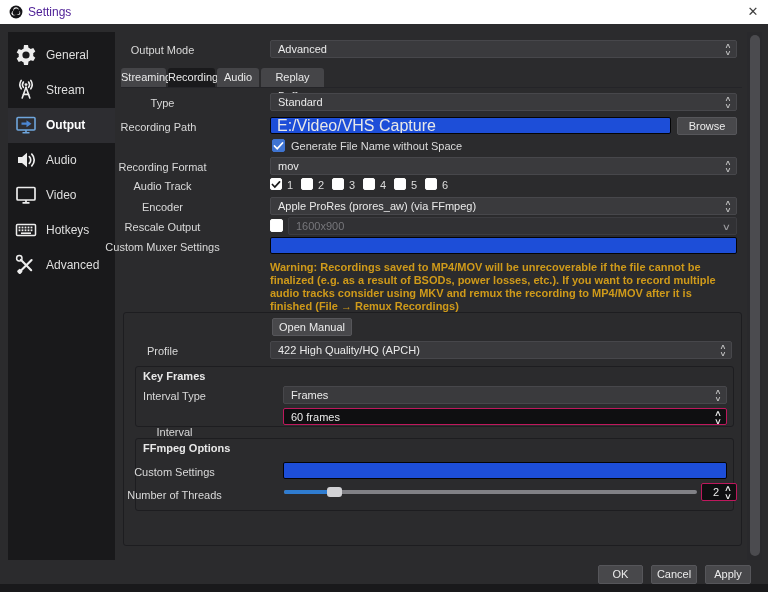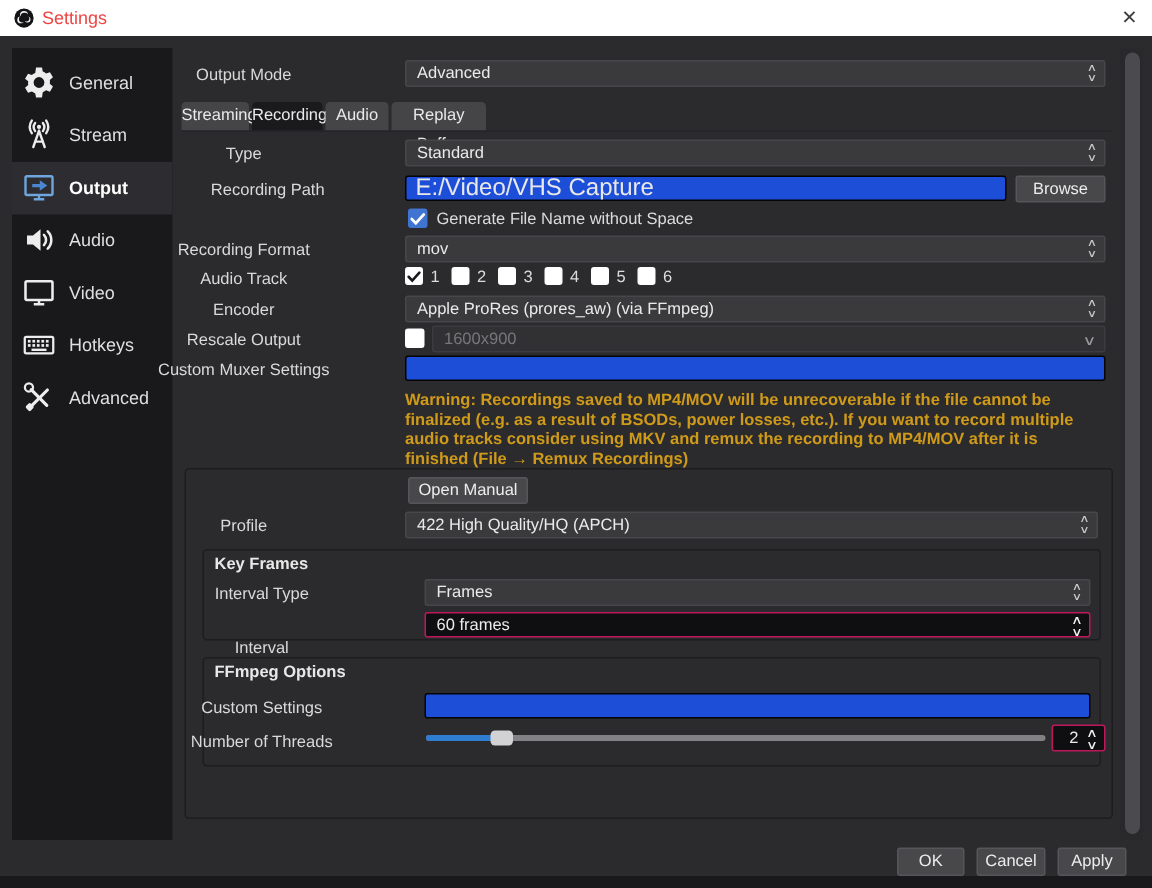--- a/index.html
+++ b/index.html
@@ -1,21 +1,21 @@
 <!DOCTYPE html>
 <html><head>
 <meta charset="utf-8">
 <style>
   * { margin:0; padding:0; box-sizing:border-box; }
   body { background:#555; font-family:"Liberation Sans","DejaVu Sans",sans-serif; }
   #window { position:relative; width:768px; height:592px; background:#2b2b2d; overflow:hidden; }
 
   
   .titlebar { position:absolute; left:0; top:0; width:768px; height:24px; background:#ffffff; }
-  .titlebar .apptitle { position:absolute; left:28px; top:0; line-height:24px; font-size:12px; color:#ef4444; }
+  .titlebar .apptitle { position:absolute; left:28px; top:0; line-height:24px; font-size:12px; color:#4c1d95; }
   .titlebar .logo { position:absolute; left:9px; top:5px; width:14px; height:14px; }
   .closebtn { position:absolute; left:740px; top:1px; width:26px; height:21px; text-align:center; line-height:21px; font-size:13px; color:#404040; cursor:default; }
 
   
   .sidebar { position:absolute; left:8px; top:32px; width:107px; height:528px; background:#19191b; }
   .sideitem { position:absolute; left:0; width:107px; height:35px; }
   .sideitem.selected { background:#2d2d31; }
   .sideitem .sicon { position:absolute; left:6px; top:5px; width:24px; height:24px; }
   .sideitem .slabel { position:absolute; left:38px; top:0; line-height:35px; font-size:12px; color:#dfdfdf; white-space:nowrap; }
   .sideitem.selected .slabel { color:#ffffff; font-weight:bold; }
@@ -175,21 +175,21 @@
 
   <div class="lbl" style="left:60px; top:97px; width:205px;">Type</div>
   <div class="combo" style="left:270px; top:93px; width:467px;">
     <span class="txt">Standard</span>
     <span class="spinners">
         <i>∧</i>
         <i>∨</i>
       </span>
   </div>
 
-  <div class="lbl" style="left:76px; top:121px; width:205px;">Recording Path</div>
+  <div class="lbl" style="left:56px; top:121px; width:205px;">Recording Path</div>
   <input class="lineedit" style="left: 270px; top: 117px; width: 401px;" value="E:/Video/VHS Capture">
   <div class="btn" style="left:677px; top:117px; width:60px; height:18px; line-height:16px;">Browse</div>
 
   <span class="cb blue checked" style="left:272px; top:139px;">
     <svg width="11" height="10" viewBox="0 0 11 10">
         <path d="M1.5 5 4.2 7.8 9.5 2" fill="none" stroke="#ffffff" stroke-width="1.8" stroke-linecap="round"></path>
       </svg>
   </span>
   <span class="cbl" style="left:291px; top:140px;">Generate File Name without Space</span>
 

